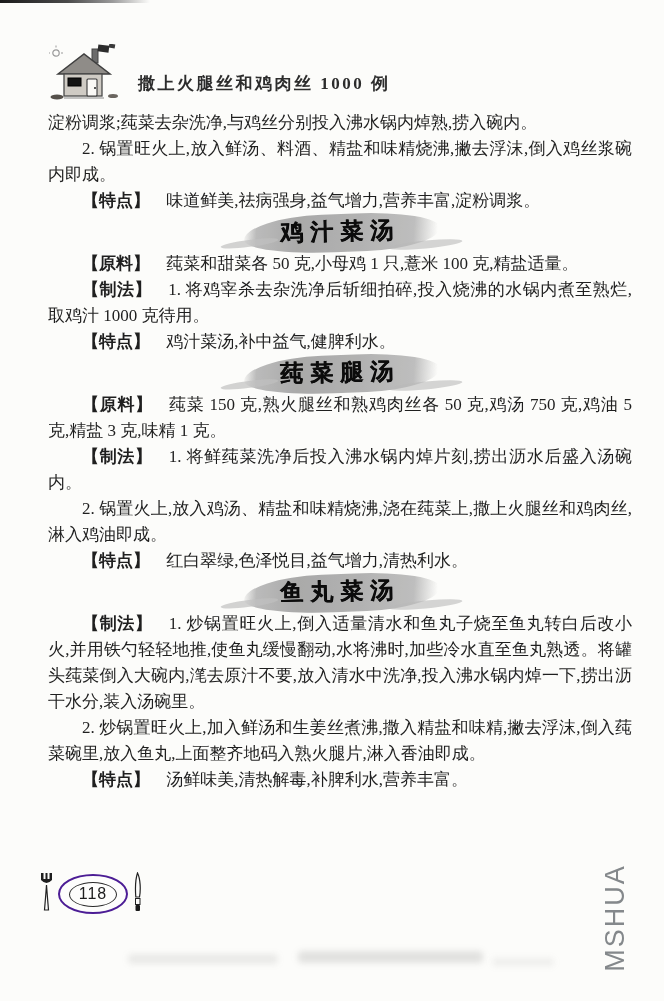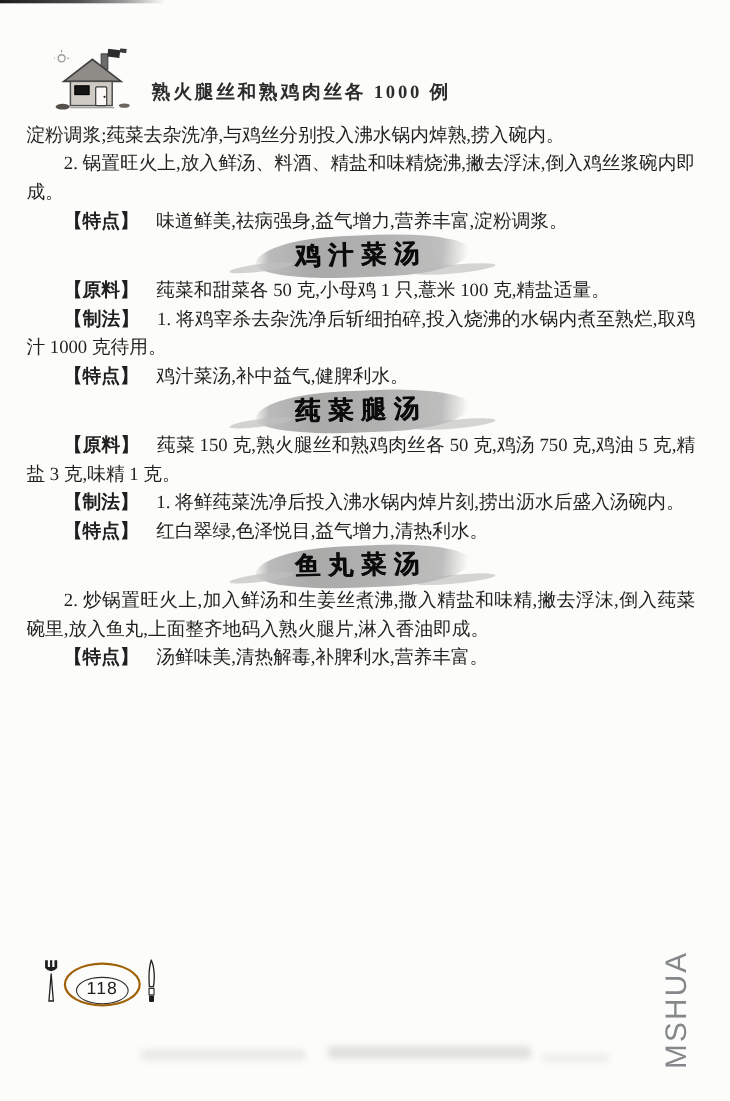--- a/index.html
+++ b/index.html
@@ -18,21 +18,21 @@
   }
   
   .header{position:absolute;top:44px;left:46px;display:flex;align-items:center;gap:16px;}
   .logo{flex:0 0 auto;display:block;}
   .book-title{
     margin:14px 0 0 0;font-size:17px;font-weight:700;letter-spacing:2.5px;
     color:#2c2c2c;font-family:"Liberation Serif","DejaVu Serif",serif;
   }
   
   .content{
-    position:absolute;top:110px;left:24px;right:32px;
+    position:absolute;top:110px;left:48px;right:32px;
     font-size:17px;line-height:26px;text-align:justify;
   }
   .body-p{margin:0;text-indent:2em;}
   .body-p.no-indent{text-indent:0;}
   .p-label{font-weight:700;}
   .p-label:not(:empty){margin-right:.95em;}
   
   .recipe-heading{
     position:relative;width:max-content;height:30px;line-height:30px;
     margin:3px auto 4px;text-indent:0;
@@ -58,22 +58,22 @@
     transform:rotate(-1.2deg);
     text-shadow:.6px 0 0 #000;
     padding:0 2px;
   }
   
   .footer{
     position:absolute;left:38px;top:872px;
     display:flex;align-items:center;gap:3px;
   }
   .plate{
-    width:66px;height:36px;border:2px solid #a16207;border-radius:50%;
-    display:flex;align-items:flex-end;justify-content:center;background:#fdfdfc;
+    width:66px;height:36px;border:2px solid #4c1d95;border-radius:50%;
+    display:flex;align-items:center;justify-content:center;background:#fdfdfc;
   }
   .plate-inner{
     width:46px;height:23px;border:1.5px solid #2b2b2b;border-radius:50%;
     display:flex;align-items:center;justify-content:center;
   }
   .page-number{
     font-family:"Liberation Sans","DejaVu Sans",sans-serif;
     font-size:16px;color:#1d1d1d;letter-spacing:1px;
   }
   
@@ -110,21 +110,21 @@
         <path d="M12 30 L38 10 L64 30 Z" fill="#8f8c88" stroke="#3f3f3f" stroke-width="1.5"></path>
         <rect x="18" y="30" width="38" height="22" fill="#cfcbc4" stroke="#4a4a4a" stroke-width="1.3"></rect>
         <rect x="22" y="34" width="13" height="8" fill="#141414" stroke="#000" stroke-width="1"></rect>
         <rect x="41" y="35" width="10" height="17" rx="1" fill="#faf9f6" stroke="#3a3a3a" stroke-width="1.1"></rect>
         <circle cx="49" cy="44" r="1" fill="#222"></circle>
         <ellipse cx="11" cy="53" rx="6.5" ry="2.6" fill="#55504a"></ellipse>
         <ellipse cx="67" cy="52" rx="5" ry="2" fill="#6a655f"></ellipse>
         <line x1="18" y1="54" x2="58" y2="54" stroke="#8a8a8a" stroke-width="1"></line>
       </svg>
     </span>
-    <h1 class="book-title">熟火腿丝和熟鸡肉丝各 1000 例</h1>
+    <h1 class="book-title">撒上火腿丝和鸡肉丝 1000 例</h1>
   </header>
 
   <main class="content">
 
     <p class="body-p no-indent"><span class="p-label"></span><span class="p-text">淀粉调浆;莼菜去杂洗净,与鸡丝分别投入沸水锅内焯熟,捞入碗内。</span></p>
     <p class="body-p"><span class="p-label"></span><span class="p-text">2. 锅置旺火上,放入鲜汤、料酒、精盐和味精烧沸,撇去浮沫,倒入鸡丝浆碗内即成。</span></p>
     <p class="body-p"><span class="p-label">【特点】</span><span class="p-text">味道鲜美,祛病强身,益气增力,营养丰富,淀粉调浆。</span></p>
 
     <section class="recipe">
       <div class="recipe-heading">
@@ -136,28 +136,30 @@
       <p class="body-p"><span class="p-label">【特点】</span><span class="p-text">鸡汁菜汤,补中益气,健脾利水。</span></p>
     </section>
 
     <section class="recipe">
       <div class="recipe-heading">
         <span class="brush-bg"></span>
         <span class="heading-text">莼菜腿汤</span>
       </div>
       <p class="body-p"><span class="p-label">【原料】</span><span class="p-text">莼菜 150 克,熟火腿丝和熟鸡肉丝各 50 克,鸡汤 750 克,鸡油 5 克,精盐 3 克,味精 1 克。</span></p>
       <p class="body-p"><span class="p-label">【制法】</span><span class="p-text">1. 将鲜莼菜洗净后投入沸水锅内焯片刻,捞出沥水后盛入汤碗内。</span></p>
+      <p class="body-p"><span class="p-label"></span><span class="p-text">2. 锅置火上,放入鸡汤、精盐和味精烧沸,浇在莼菜上,撒上火腿丝和鸡肉丝,淋入鸡油即成。</span></p>
       <p class="body-p"><span class="p-label">【特点】</span><span class="p-text">红白翠绿,色泽悦目,益气增力,清热利水。</span></p>
     </section>
 
     <section class="recipe">
       <div class="recipe-heading">
         <span class="brush-bg"></span>
         <span class="heading-text">鱼丸菜汤</span>
       </div>
+      <p class="body-p"><span class="p-label">【制法】</span><span class="p-text">1. 炒锅置旺火上,倒入适量清水和鱼丸子烧至鱼丸转白后改小火,并用铁勺轻轻地推,使鱼丸缓慢翻动,水将沸时,加些冷水直至鱼丸熟透。将罐头莼菜倒入大碗内,滗去原汁不要,放入清水中洗净,投入沸水锅内焯一下,捞出沥干水分,装入汤碗里。</span></p>
       <p class="body-p"><span class="p-label"></span><span class="p-text">2. 炒锅置旺火上,加入鲜汤和生姜丝煮沸,撒入精盐和味精,撇去浮沫,倒入莼菜碗里,放入鱼丸,上面整齐地码入熟火腿片,淋入香油即成。</span></p>
       <p class="body-p"><span class="p-label">【特点】</span><span class="p-text">汤鲜味美,清热解毒,补脾利水,营养丰富。</span></p>
     </section>
 
   </main>
 
   <footer class="footer">
     <span>
       <svg width="17" height="40" viewBox="0 0 17 40" aria-hidden="true">
         <path d="M3 1 L3 8 Q8.5 14 14 8 L14 1 L11.5 1 L11.5 7 L9.5 7 L9.5 1 L7.5 1 L7.5 7 L5.5 7 L5.5 1 Z" fill="#1e1e1e"></path>

